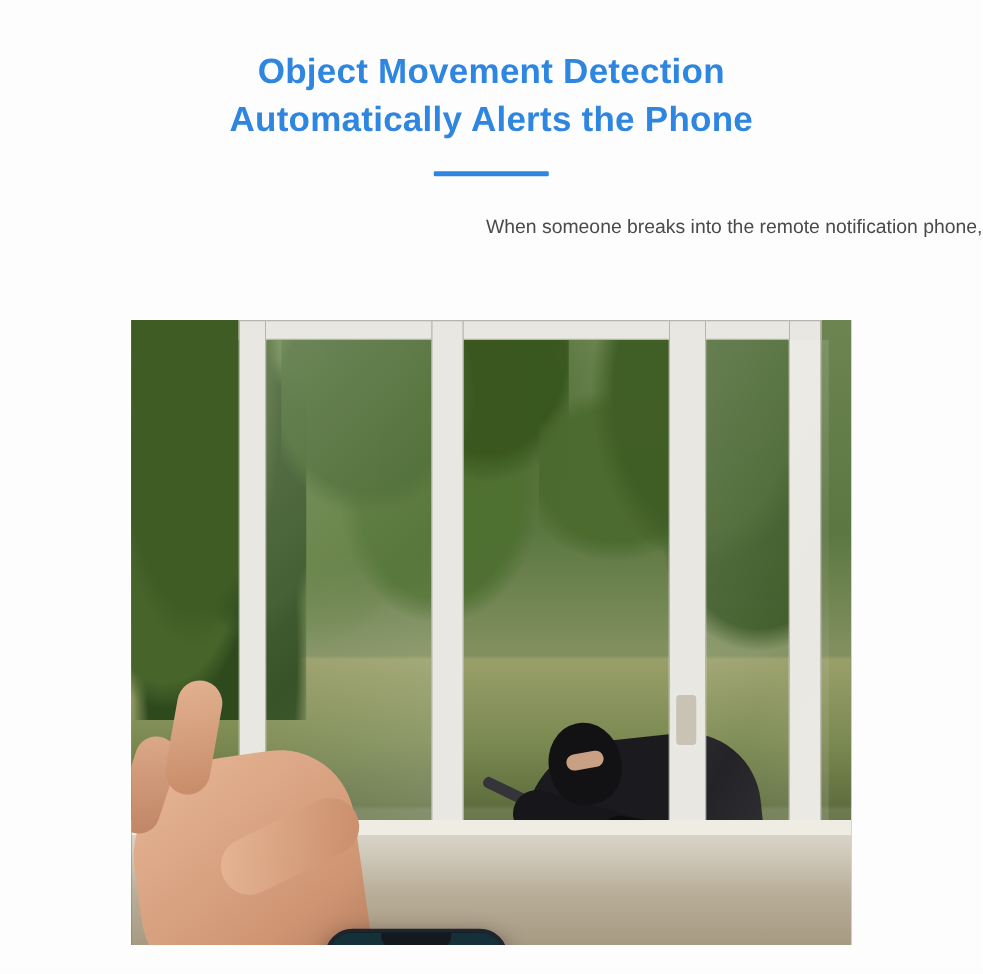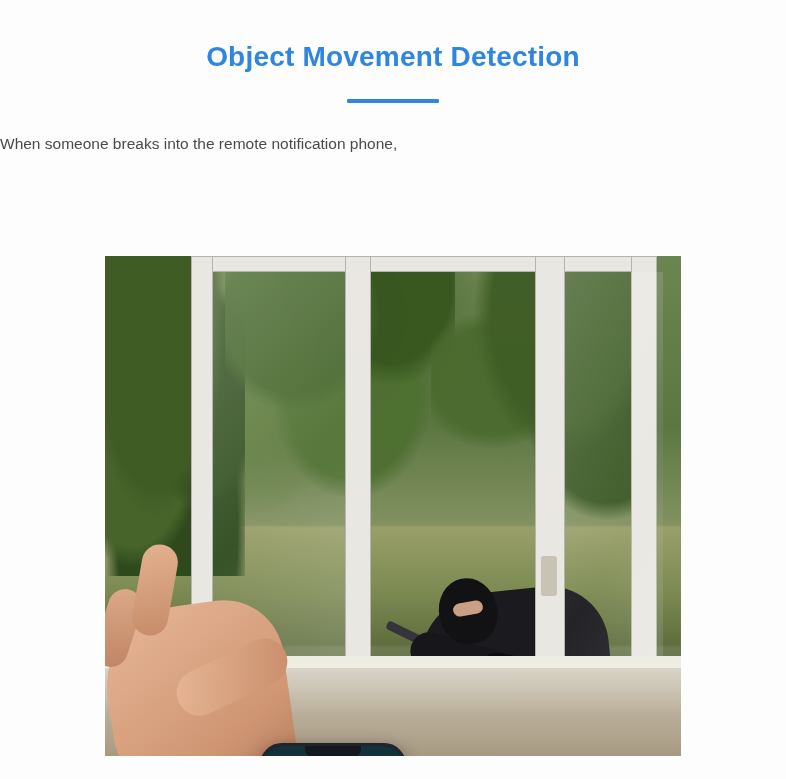--- a/index.html
+++ b/index.html
@@ -33,21 +33,21 @@
   }
   .divider {
     width: 92px;
     height: 4px;
     background: #2f86e0;
     margin: 22px auto 0 auto;
     border-radius: 1px;
   }
   .subtext {
     margin-top: 28px;
-    text-align: left;
+    text-align: right;
     color: #4a4a4a;
     font-size: 15.5px;
     line-height: 1.62;
   }
 
   
   .photo {
     position: absolute;
     left: 105px;
     top: 256px;
@@ -303,20 +303,21 @@
     padding: 0;
   }
 </style>
 </head>
 <body>
 
 <div class="page">
 
   <div class="headline">
     <div class="line">Object Movement Detection</div>
+    <div class="line">Automatically Alerts the Phone</div>
     <div class="divider"></div>
   </div>
 
   <div class="subtext">
     <div>When someone breaks into the remote notification phone,</div>
   </div>
 
   <div class="photo">
     <div class="scene-outside"></div>
     <div class="lawn"></div>

